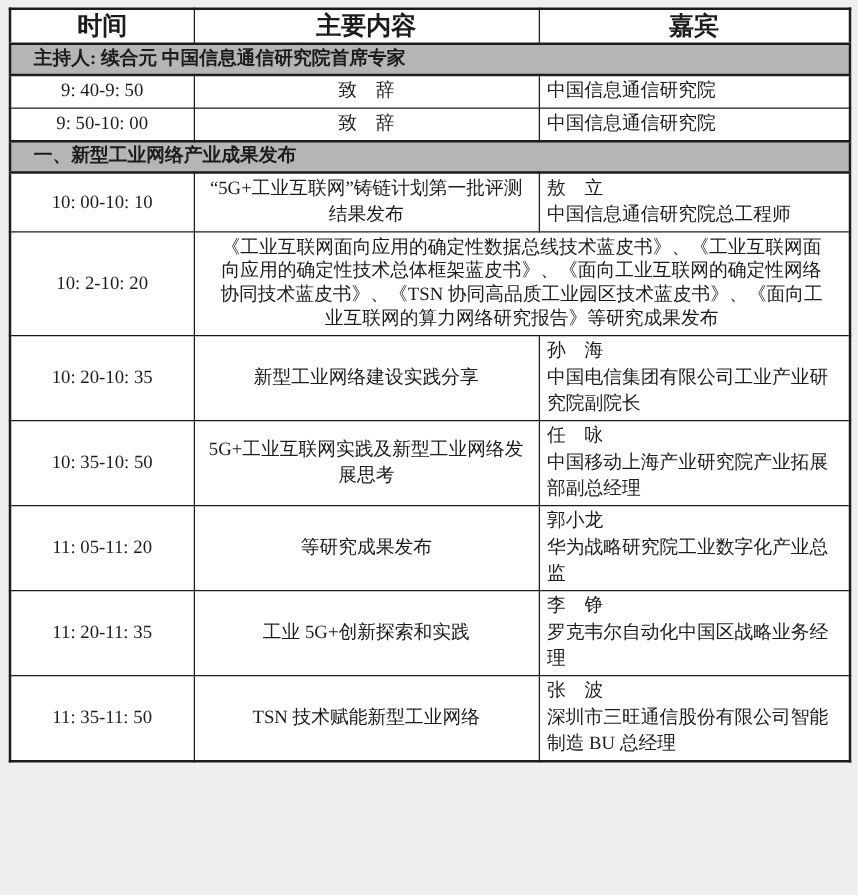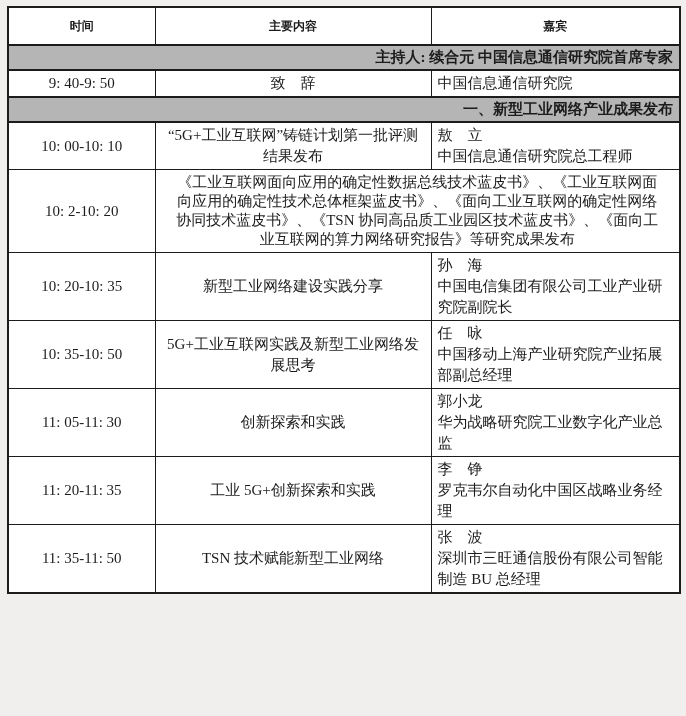--- a/index.html
+++ b/index.html
@@ -37,28 +37,28 @@
     border: 1px solid var(--border);
     font-size: 15px;
     line-height: 21px;
     padding: 2px 6px;
     vertical-align: middle;
     word-break: break-all;
   }
   th.header-cell {
     font-weight: bold;
     text-align: center;
-    height: 38px;
-    font-size: 12px;
+    height: 28px;
+    font-size: 20px;
   }
   td.section-cell {
     background: var(--section-bg);
     font-weight: bold;
-    text-align: right;
-    padding: 1px 6px;
+    text-align: left;
+    padding: 1px 18px;
     border-top-width: 2px;
     border-bottom-width: 2px;
   }
   td.time-cell {
     text-align: center;
     white-space: nowrap;
   }
   td.content-cell {
     text-align: center;
   }
@@ -93,20 +93,27 @@
           <td class="section-cell" colspan="3">主持人: 续合元 中国信息通信研究院首席专家</td>
         </tr>
         <tr>
           <td class="time-cell">9: 40-9: 50</td>
           <td class="content-cell">致　辞</td>
           <td class="guest-cell">
             <div class="guest-line">中国信息通信研究院</div>
           </td>
         </tr>
         <tr>
+          <td class="time-cell">9: 50-10: 00</td>
+          <td class="content-cell">致　辞</td>
+          <td class="guest-cell">
+            <div class="guest-line">中国信息通信研究院</div>
+          </td>
+        </tr>
+        <tr>
           <td class="section-cell" colspan="3">一、新型工业网络产业成果发布</td>
         </tr>
         <tr>
           <td class="time-cell">10: 00-10: 10</td>
           <td class="content-cell">“5G+工业互联网”铸链计划第一批评测结果发布</td>
           <td class="guest-cell">
             <div class="guest-line">敖　立</div>
             <div class="guest-line">中国信息通信研究院总工程师</div>
           </td>
         </tr>
@@ -124,22 +131,22 @@
         </tr>
         <tr>
           <td class="time-cell">10: 35-10: 50</td>
           <td class="content-cell">5G+工业互联网实践及新型工业网络发展思考</td>
           <td class="guest-cell">
             <div class="guest-line">任　咏</div>
             <div class="guest-line">中国移动上海产业研究院产业拓展部副总经理</div>
           </td>
         </tr>
         <tr>
-          <td class="time-cell">11: 05-11: 30</td>
-          <td class="content-cell">创新探索和实践</td>
+          <td class="time-cell">11: 05-11: 20</td>
+          <td class="content-cell">等研究成果发布</td>
           <td class="guest-cell">
             <div class="guest-line">郭小龙</div>
             <div class="guest-line">华为战略研究院工业数字化产业总监</div>
           </td>
         </tr>
         <tr>
           <td class="time-cell">11: 20-11: 35</td>
           <td class="content-cell">工业 5G+创新探索和实践</td>
           <td class="guest-cell">
             <div class="guest-line">李　铮</div>

